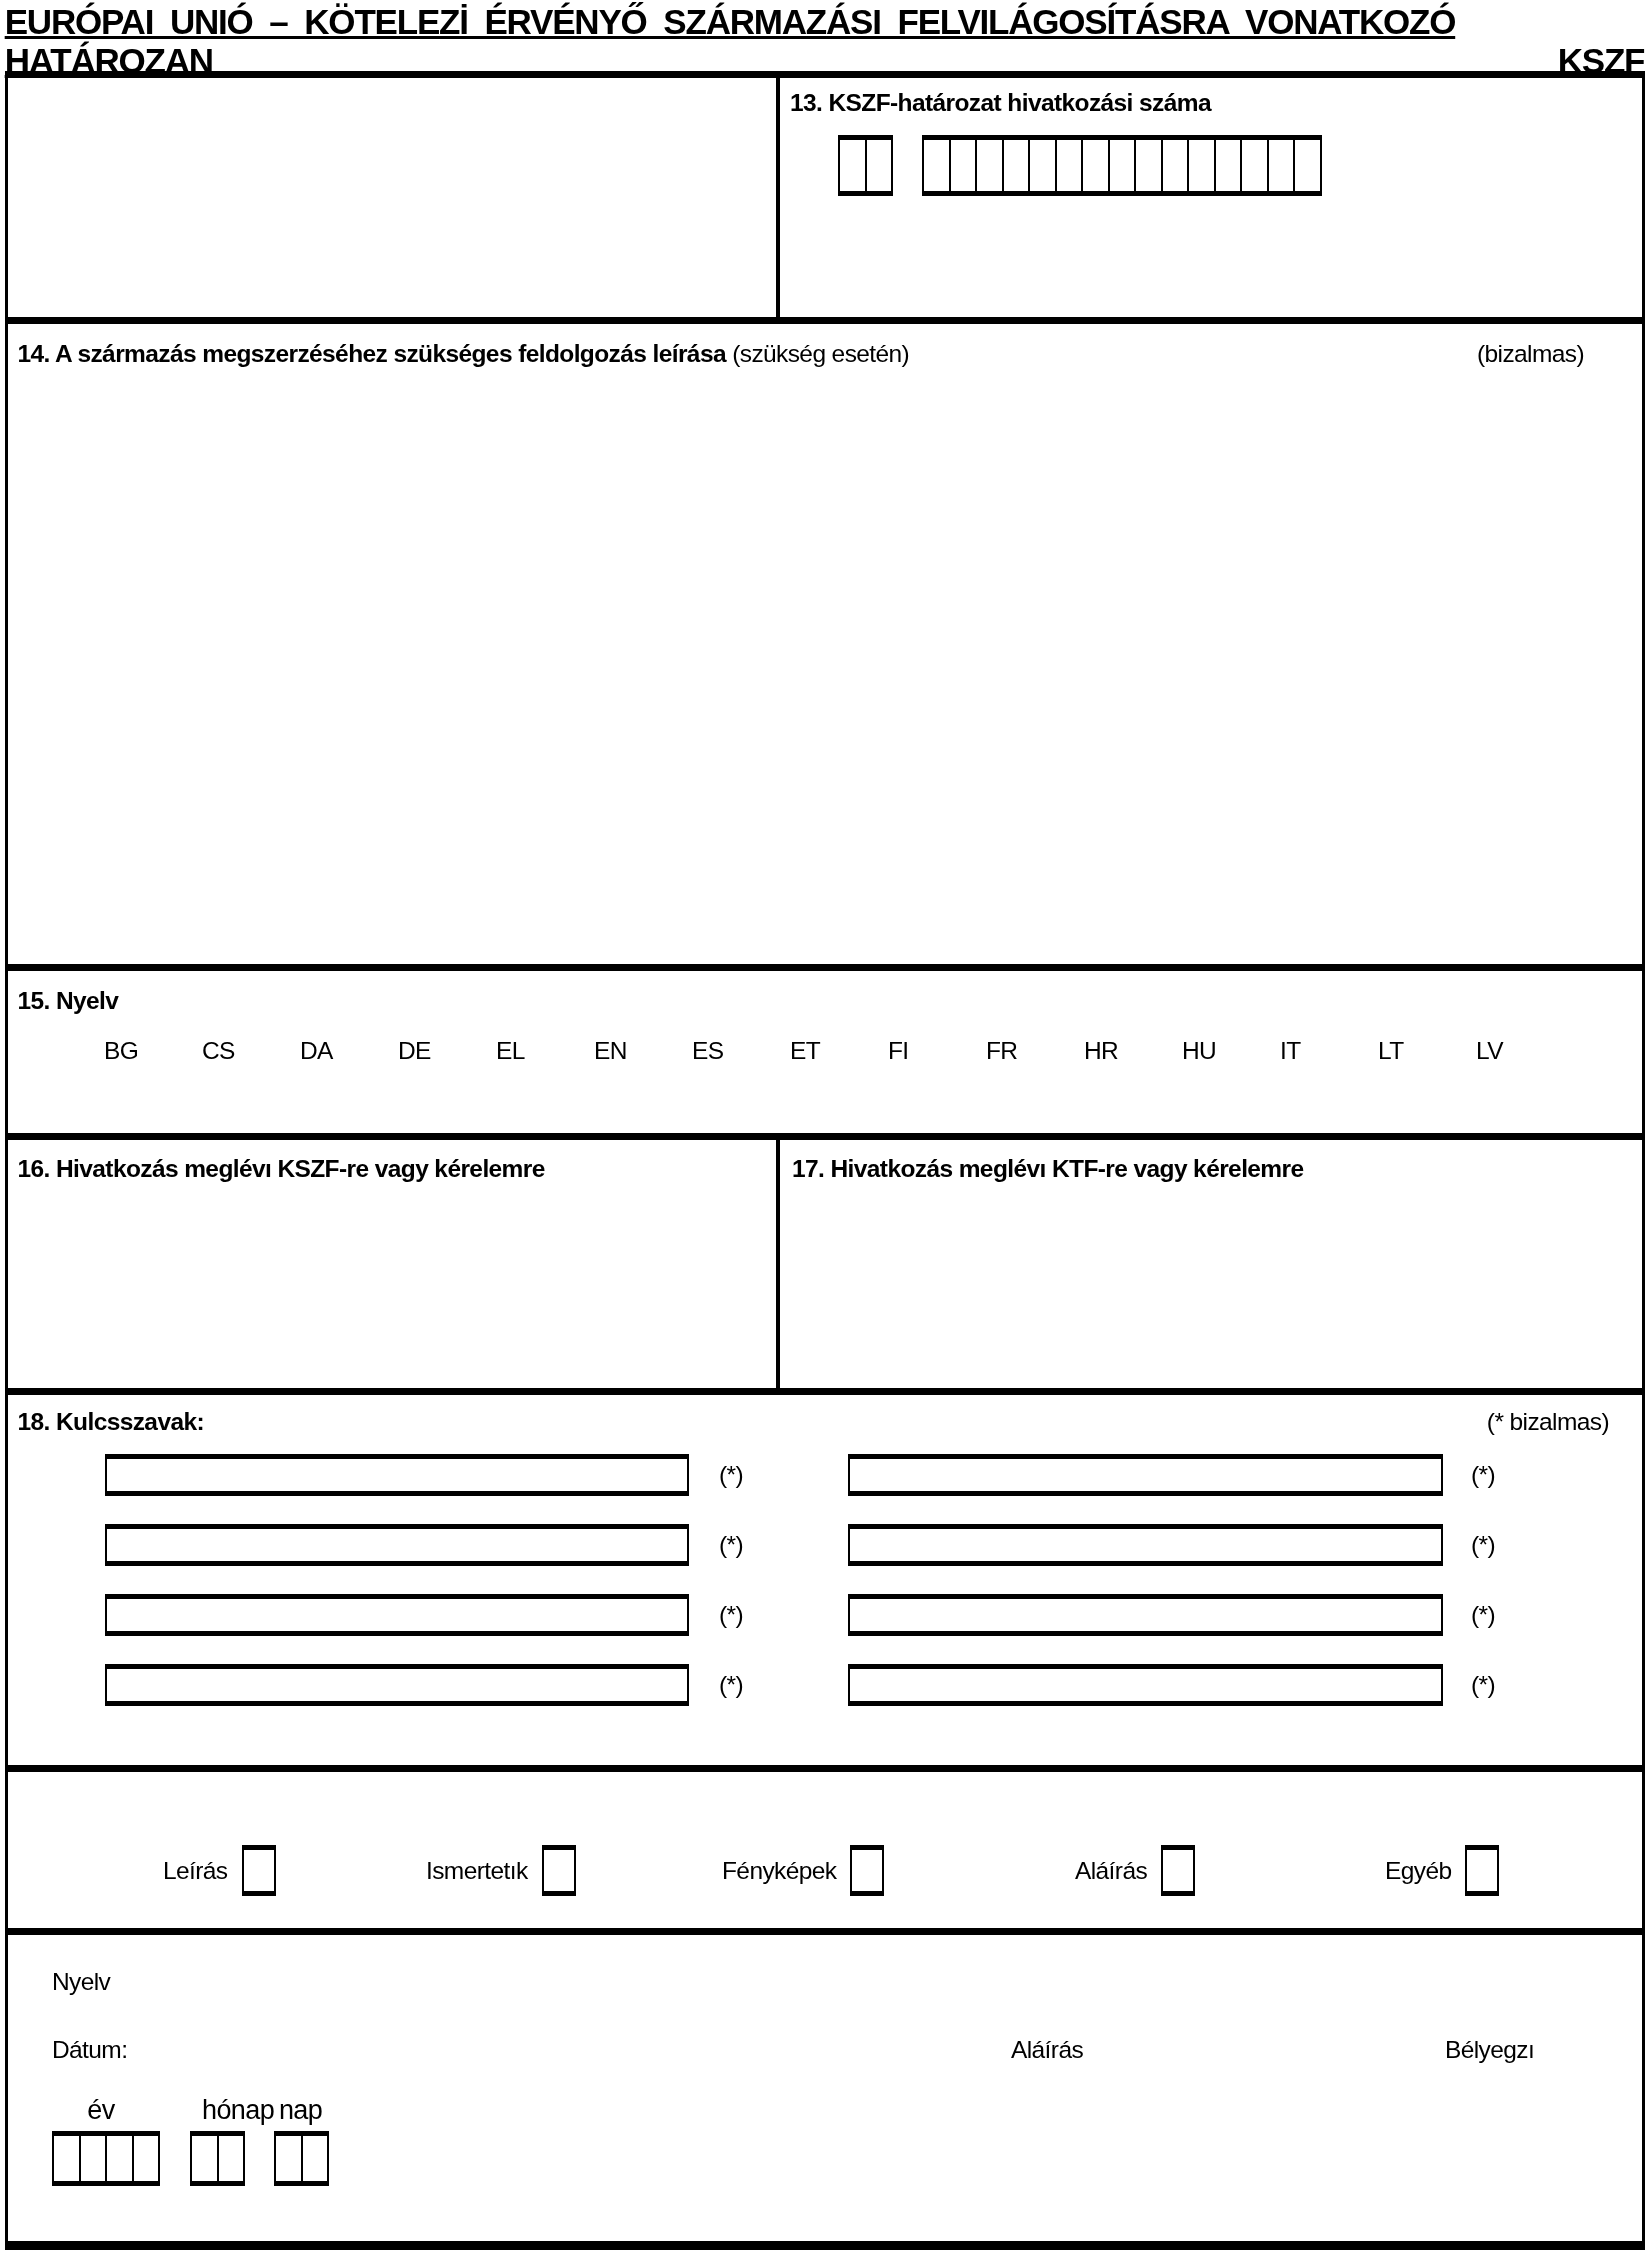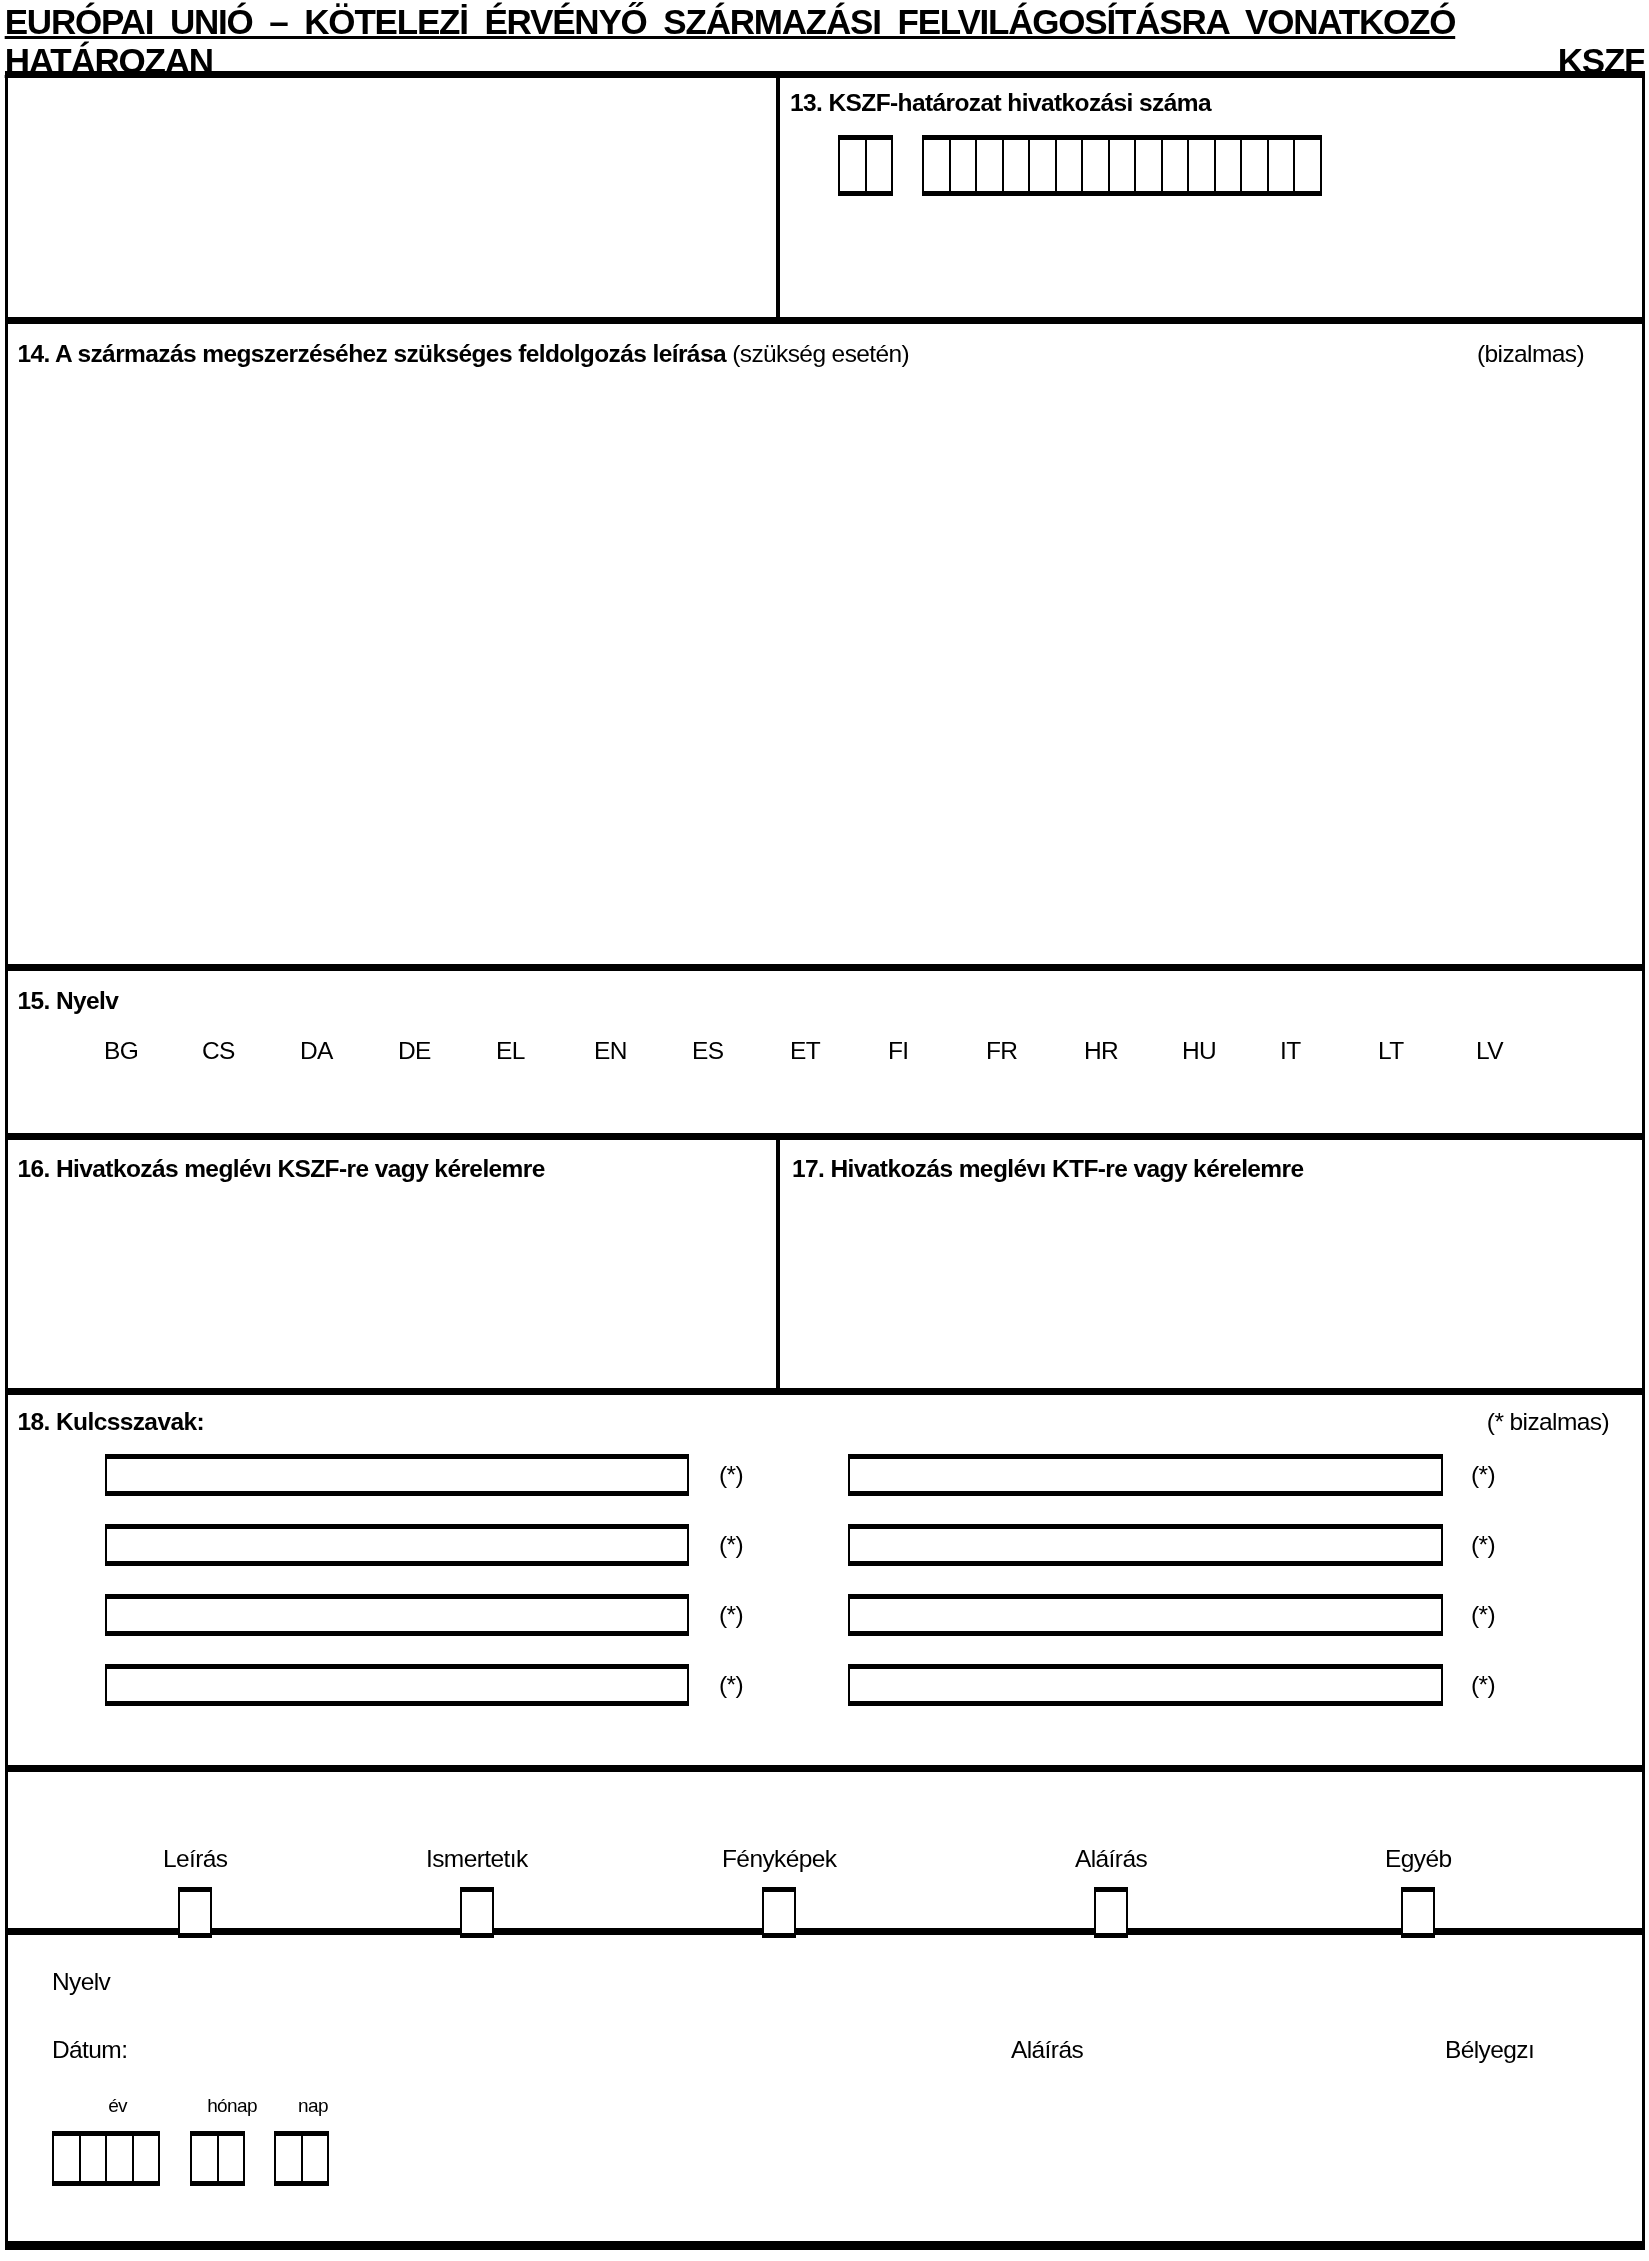--- a/index.html
+++ b/index.html
@@ -35,31 +35,31 @@
   .cellbox .cell{width:24.5px;border-right:2.9px solid #000;}
   .cellbox .cell:last-child{border-right:none;}
   .h105{height:61px;}
   .h94{height:55px;}
   
   .kwbox{
     position:absolute;height:42px;box-sizing:border-box;background:#fff;
     border:2.3px solid #000;border-top-width:5.8px;border-bottom-width:5.8px;
   }
   
-  .optgroup{position:absolute;top:1845px;display:flex;align-items:center;gap:14px;flex-direction:column;}
+  .optgroup{position:absolute;top:1845px;display:flex;align-items:center;gap:14px;}
   .optgroup .optlabel{font-size:24.5px;letter-spacing:-0.6px;white-space:nowrap;}
   .chk{
     display:inline-block;width:34px;height:51px;box-sizing:border-box;background:#fff;
     border:2.9px solid #000;border-top-width:5.8px;border-bottom-width:5.8px;
   }
   
   .langrow{position:absolute;left:104px;display:flex;}
   .langrow .lang{display:inline-block;width:98px;font-size:24.5px;letter-spacing:-0.6px;}
   
-  .datelabel{position:absolute;top:2095px;font-size:19px;letter-spacing:-0.6px;text-align:right;}
+  .datelabel{position:absolute;top:2095px;font-size:27px;letter-spacing:-0.6px;text-align:center;}
 </style>
 </head>
 <body>
 
 <div class="page">
 
   <div class="hdr hdr1">EURÓPAI UNIÓ – KÖTELEZİ ÉRVÉNYŐ SZÁRMAZÁSI FELVILÁGOSÍTÁSRA VONATKOZÓ</div>
   <div class="hdr hdr2">HATÁROZAN</div>
   <div class="hdr-code">KSZF</div>
 

